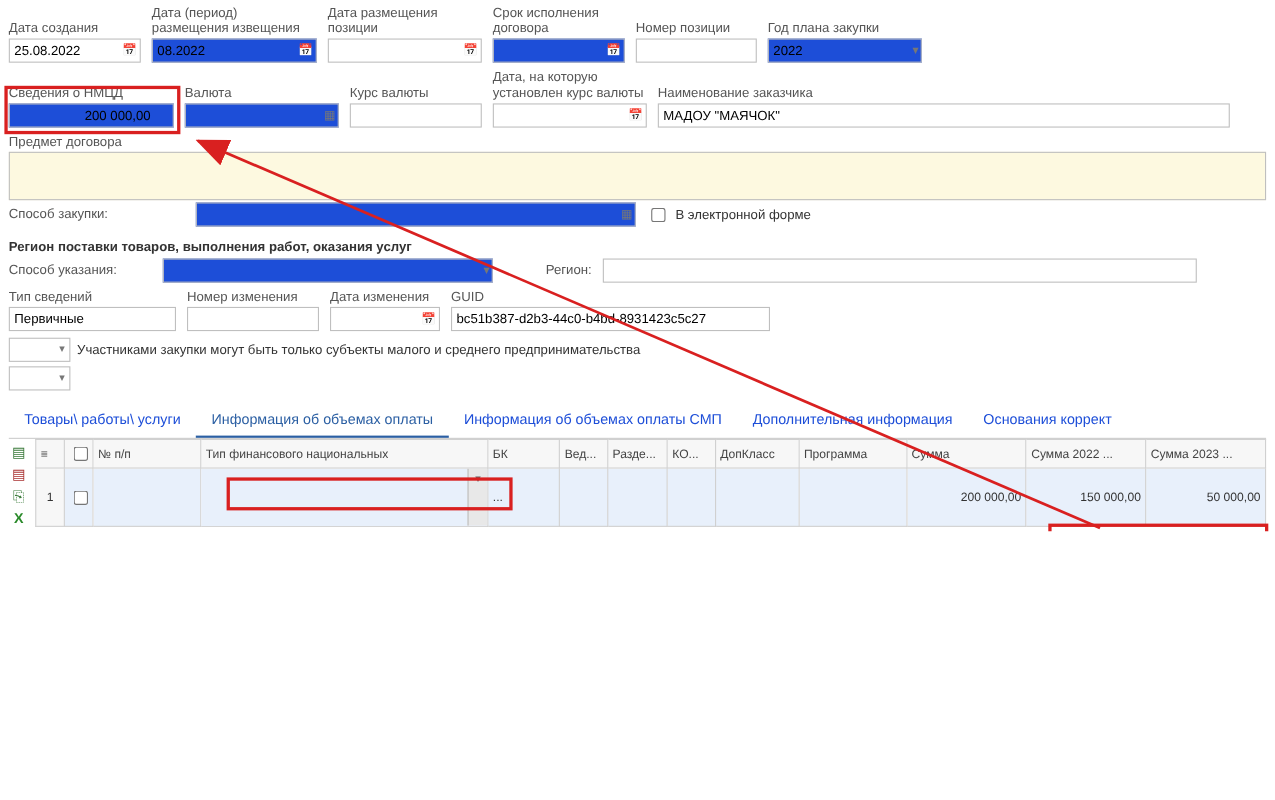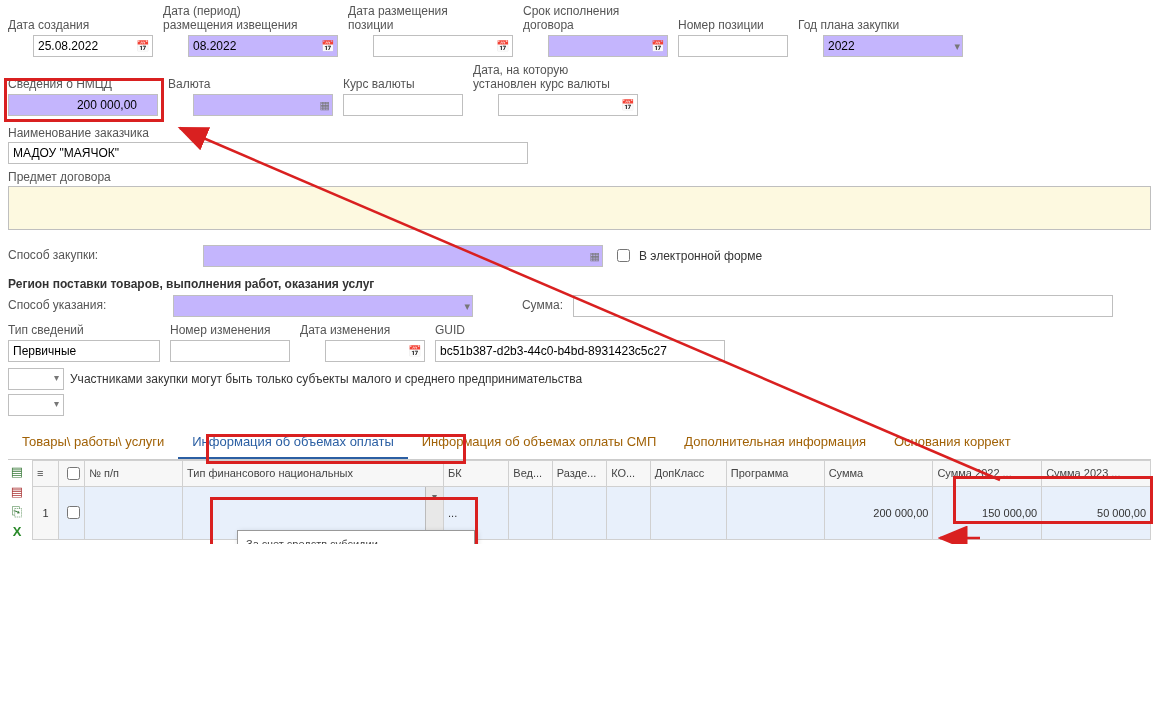--- a/index.html
+++ b/index.html
@@ -9,30 +9,30 @@
     font-family: Arial, sans-serif;
     font-size: 12px;
     color: #333;
     background: #fff;
     width: 1159px;
     position: relative;
   }
   .row { display: flex; gap: 10px; margin-bottom: 6px; align-items: flex-end; flex-wrap: wrap; }
   .field { display: flex; flex-direction: column; }
   .label { color: #555; font-size: 12px; margin-bottom: 2px; line-height: 1.2; }
-  .input-wrap { position: relative; display: inline-block; margin-left: 25px; }
+  .input-wrap { position: relative; display: inline-block; }
   .input {
     border: 1px solid #bfbfbf;
     background: #fff;
     height: 22px;
     padding: 2px 20px 2px 4px;
     font-size: 12px;
     font-family: inherit;
   }
-  .input.yellow { background: #c4b5fd; }
+  .input.yellow { background: #1d4ed8; }
   .input.right { text-align: right; }
   .input-icon {
     position: absolute;
     right: 3px;
     top: 50%;
     transform: translateY(-50%);
     font-size: 11px;
     color: #777;
     cursor: pointer;
   }
@@ -58,21 +58,21 @@
     position: absolute;
     right: 4px;
     top: 3px;
     font-size: 10px;
     color: #777;
   }
   .section-title { font-weight: bold; margin: 8px 0 4px 0; font-size: 12px; }
   .tabs { display: flex; border-bottom: 1px solid #ccc; margin-top: 10px; }
   .tab {
     padding: 8px 14px;
-    color: #a16207;
+    color: #1d4ed8;
     cursor: pointer;
     font-size: 13px;
   }
   .tab.active { color: #2b5fa3; border-bottom: 2px solid #2b5fa3; }
   .grid-area { display: flex; }
   .left-icons {
     width: 24px;
     display: flex;
     flex-direction: column;
     gap: 4px;
@@ -201,21 +201,21 @@
       <input class="input" style="width: 140px;" value="">
       <span class="input-icon">📅</span>
     </div>
   </div>
   <div class="field" style="flex:1">
     <span class="label">Наименование заказчика</span>
     <input class="input" style="width: 520px;" value="МАДОУ &quot;МАЯЧОК&quot;">
   </div>
 </div>
 
-<div class="field" style="margin-bottom:12px">
+<div class="field" style="margin-bottom:0">
   <span class="label">Предмет договора</span>
   <textarea class="textarea" style=""></textarea>
 </div>
 
 <div class="row" style="align-items:center">
   <span class="label" style="width:160px">Способ закупки:</span>
   <div class="input-wrap">
     <input class="input yellow" style="width: 400px;">
     <span class="input-icon">▦</span>
   </div>
@@ -225,21 +225,21 @@
   </label>
 </div>
 
 <div class="section-title">Регион поставки товаров, выполнения работ, оказания услуг</div>
 <div class="row" style="align-items:center">
   <span class="label" style="width:130px">Способ указания:</span>
   <div class="input-wrap">
     <input class="input yellow" style="width: 300px;">
     <span class="input-icon">▾</span>
   </div>
-  <span class="label" style="width:80px;text-align:right">Сумма:</span>
+  <span class="label" style="width:80px;text-align:right">Регион:</span>
   <input class="input" style="width: 540px;">
 </div>
 
 <div class="row">
   <div class="field">
     <span class="label">Тип сведений</span>
     <input class="input" style="width: 152px;" value="Первичные">
   </div>
   <div class="field">
     <span class="label">Номер изменения</span>

